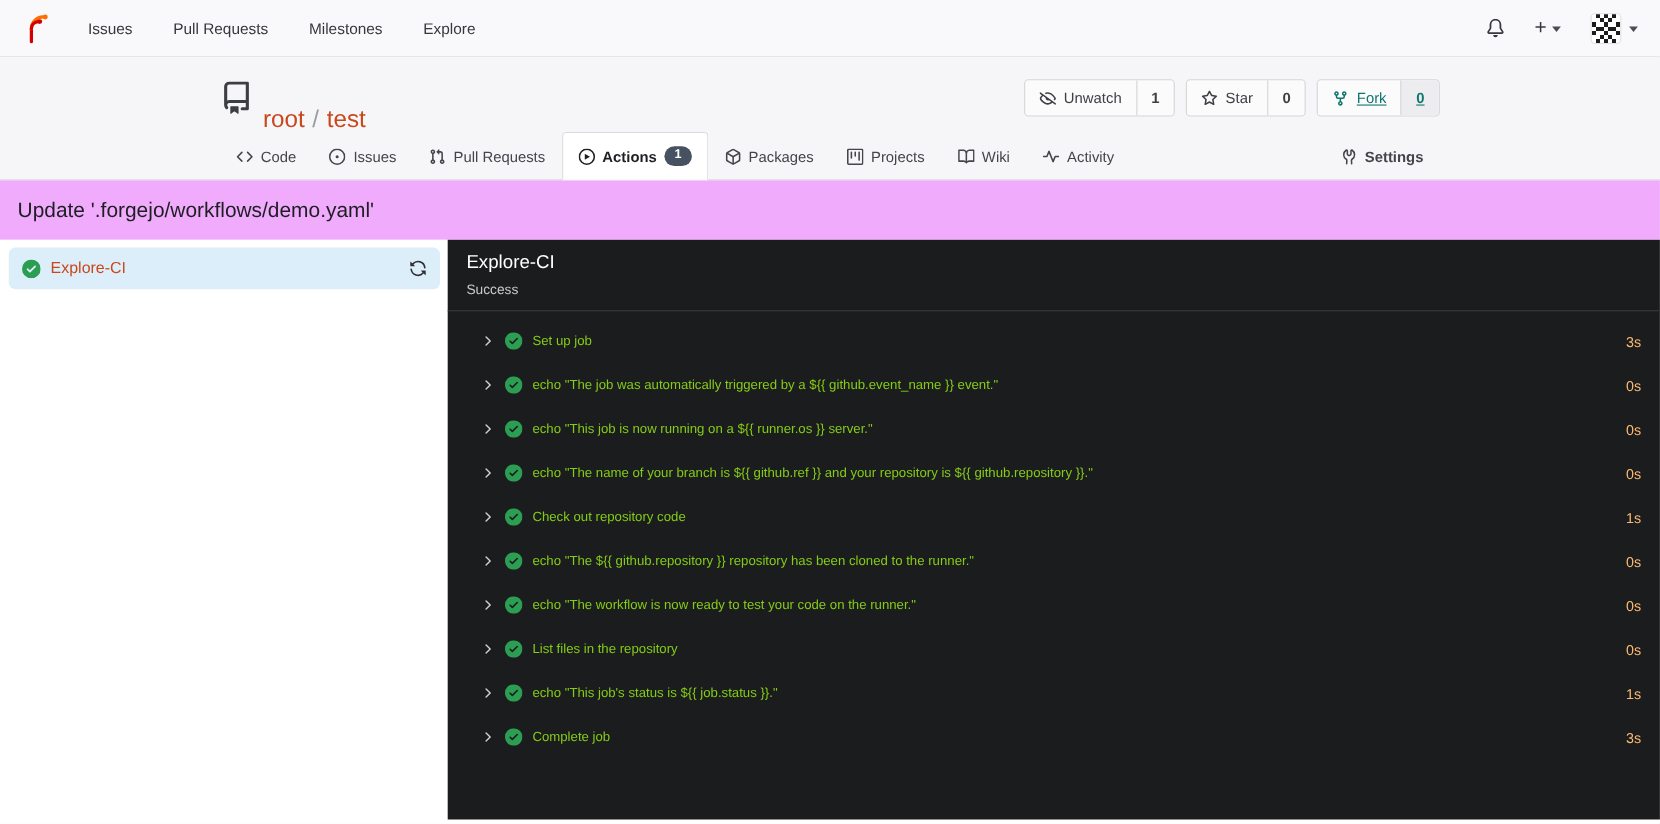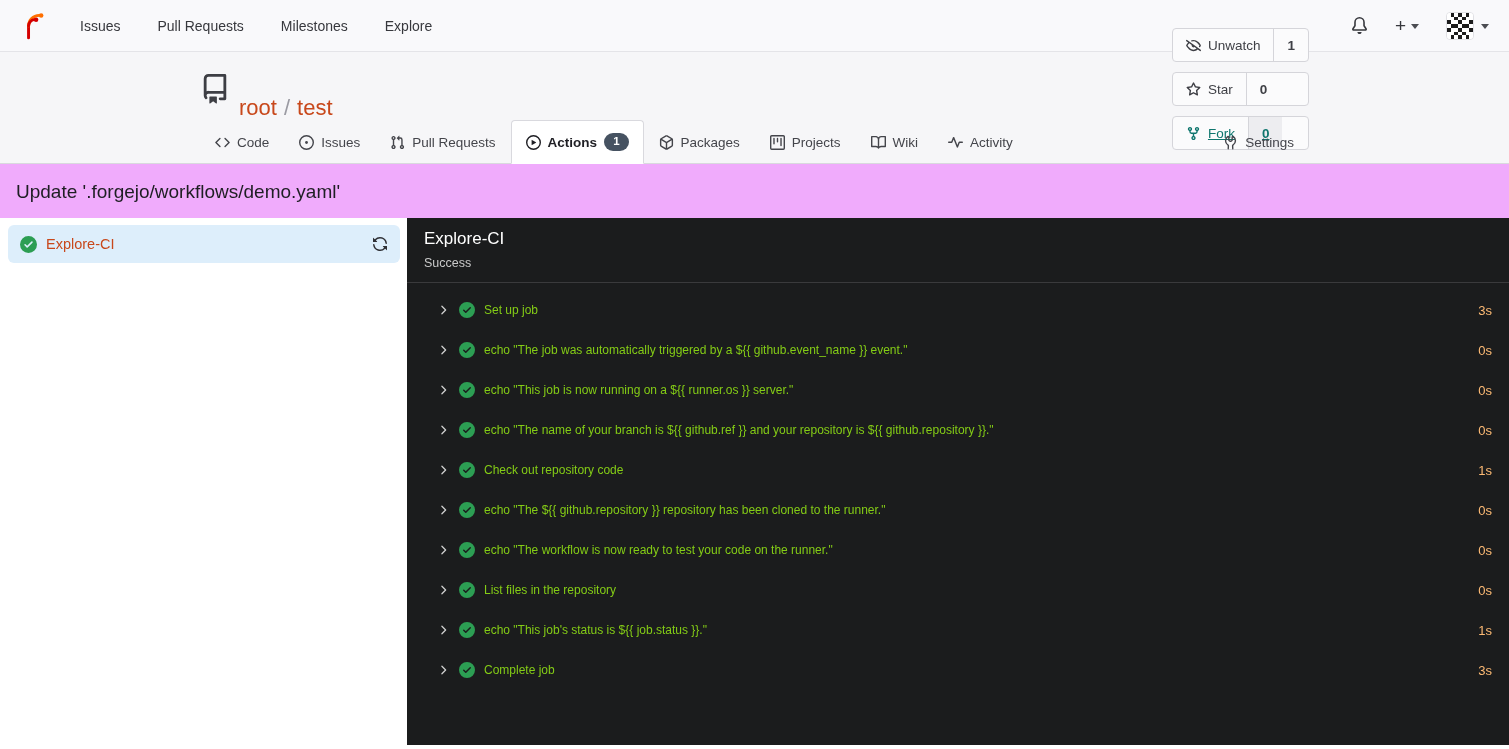--- a/index.html
+++ b/index.html
@@ -21,37 +21,37 @@
   .avatar { width:28px; height:28px; border-radius:4px; border:1px solid #e0e0e4; background:#fff; }
 
   
   .repo-header { background:#f6f6f8; padding-top:18px; border-bottom:1px solid #d9d9de; }
   .container { width:1141px; margin:0 auto; padding:0 16px; }
   .title-row { display:flex; align-items:center; height:38px; }
   .repo-icon { color:#3d3e44; margin-right:9px; }
   .repo-name { font-size:22px; display:flex; align-items:baseline; gap:7px;margin-top:38px; }
   .repo-name a { color:#c8481b; text-decoration:none; cursor:pointer; }
   .repo-sep { color:#9a9aa2; }
-  .repo-btns { margin-left:auto; display:flex; gap:10px;flex-direction:column; }
+  .repo-btns { margin-left:auto; display:flex; gap:10px; }
   .btn-group { display:flex; align-items:stretch; height:34px; background:#fbfbfc;
     border:1px solid #d5d5da; border-radius:4px; overflow:hidden; font-size:13.5px; color:#3f4046; }
   .btn-main { display:flex; align-items:center; gap:7px; padding:0 13px; cursor:pointer; }
   .btn-count { display:flex; align-items:center; padding:0 13px; border-left:1px solid #d5d5da;
     font-weight:600; cursor:pointer; }
   .btn-group.disabled { color:#0f766e;text-decoration:underline; }
   .btn-group.disabled .btn-count { background:#ededf0; font-weight:600; }
 
   
   .tabs { display:flex; align-items:stretch; height:43px; margin-top:12px; }
   .tab { display:flex; align-items:center; gap:7px; padding:0 14px; font-size:13.5px;
     color:#44454b; cursor:pointer; border:1px solid transparent; margin-bottom:-1px;
     border-radius:4px 4px 0 0; white-space:nowrap; }
   .tab.active { background:#fff; border-color:#d9d9de; border-bottom-color:#fff;
     font-weight:700; color:#1f1f24; }
-  .tab.right { margin-left:auto; }
+  .tab.right { margin-left:auto;font-weight:bold; }
   .tab svg { flex:none; }
   .tab-badge { background:#465261; color:#fff; font-size:11.5px; font-weight:600;
     border-radius:9px; padding:2px 9px; line-height:1.2; }
 
   
   .page-title-bar { background:#f0abfc; padding:17px 16px 15px; }
   .page-title { font-size:19px; font-weight:400; color:#1e1e23; }
 
   
   .content { display:flex; height:527px; }

